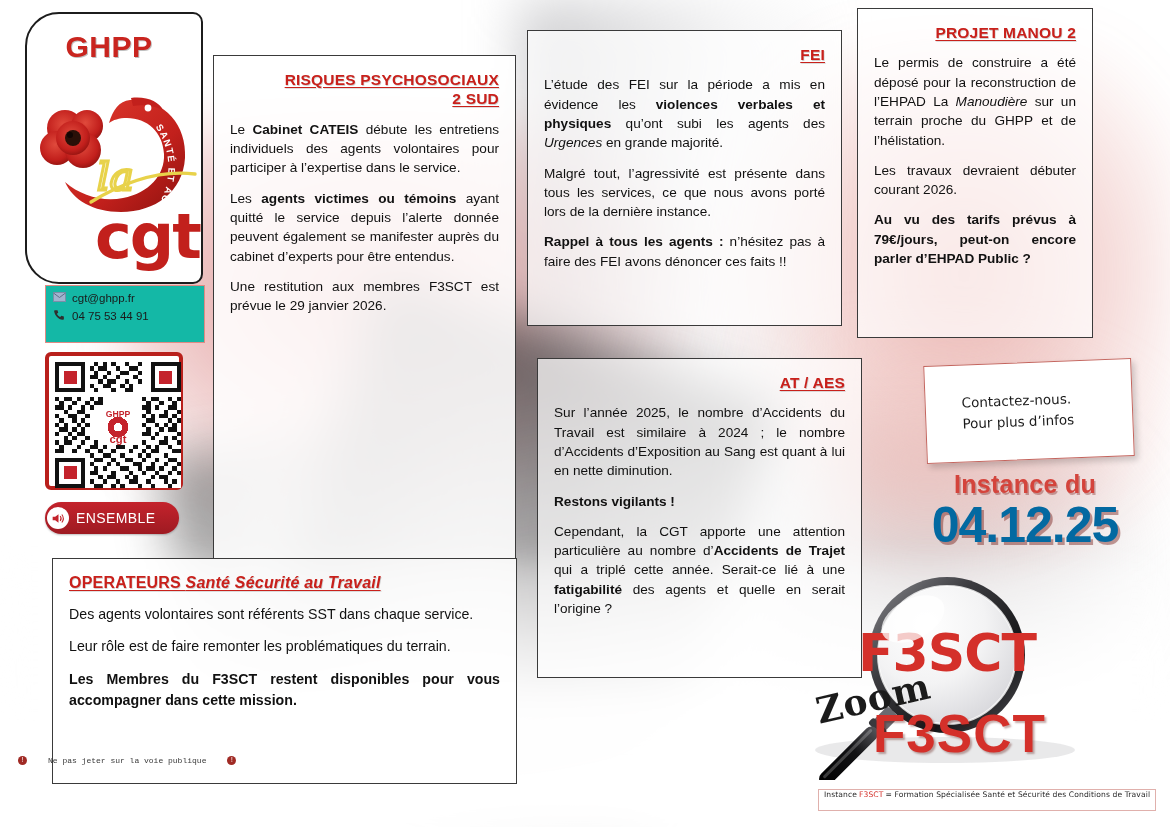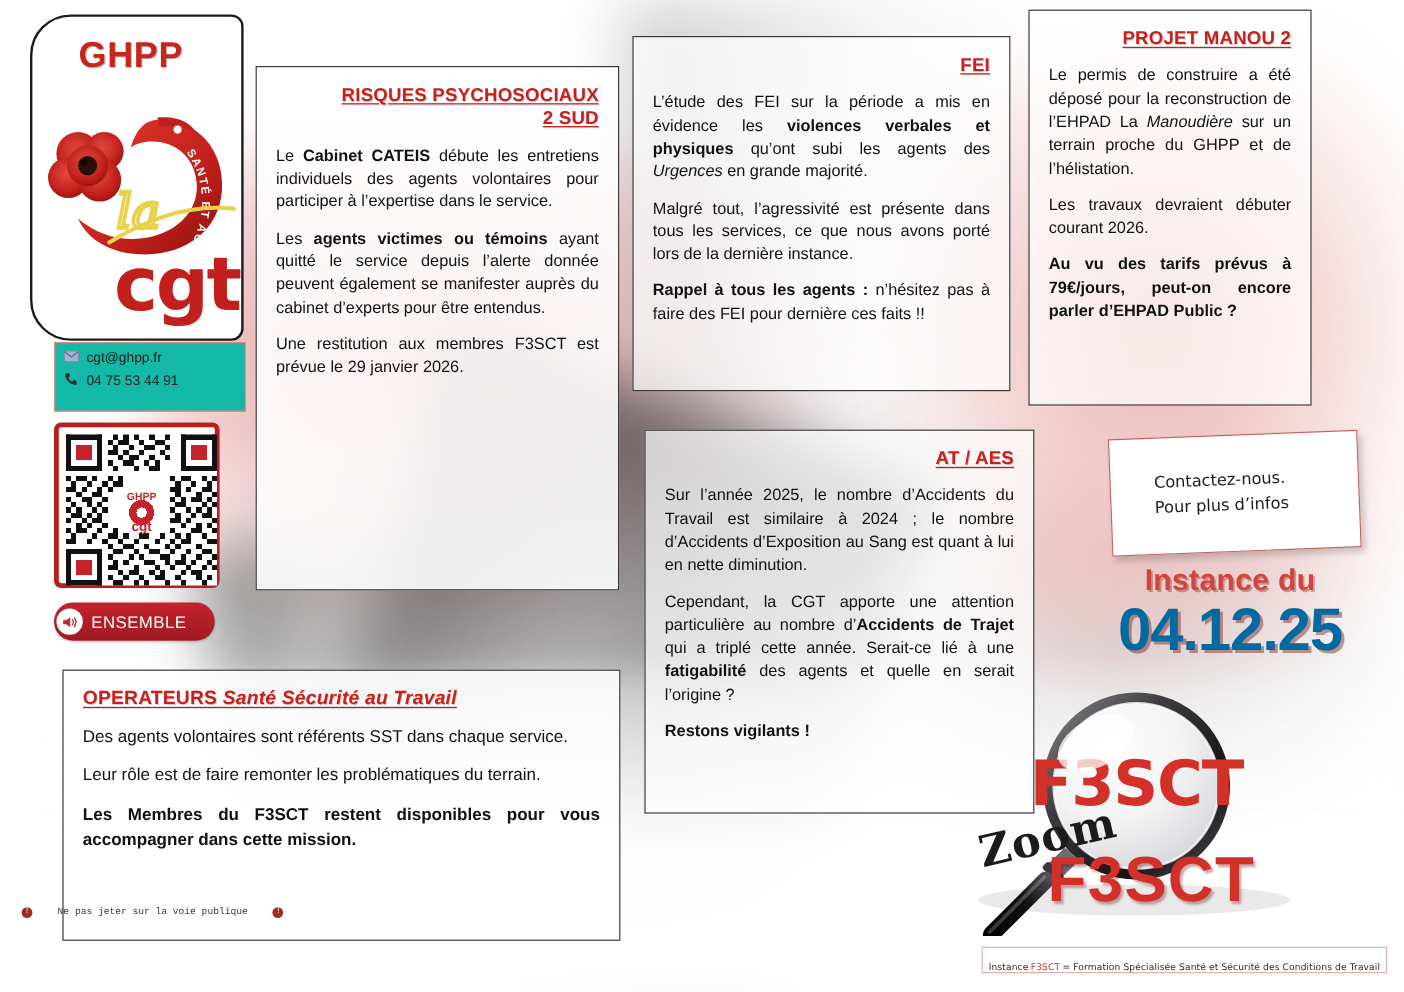--- a/index.html
+++ b/index.html
@@ -95,21 +95,21 @@
   }
   .box-title.left { text-align:left; }
   .box p {
     font-size:13.6px; line-height:1.42; color:#111;
     text-align: justify; margin-bottom: 11px;
   }
   .box p:last-child { margin-bottom:0; }
   .box b { font-weight:bold; }
   .box i { font-style: italic; }
 
-  #box-rps     { left:213px; top:55px;  width:303px; height:437px; }
+  #box-rps     { left:213px; top:55px;  width:303px; height:504px; }
   #box-ops     { left:52px;  top:558px; width:465px; height:226px; }
   #box-fei     { left:527px; top:30px;  width:315px; height:296px; }
   #box-at      { left:537px; top:358px; width:325px; height:320px; }
   #box-manou   { left:857px; top:8px;   width:236px; height:330px; }
 
   #box-ops .box-title { font-size:16px; }
   #box-ops p { font-size:14.2px; line-height:1.5; }
 
   
   #note-contact {
@@ -145,21 +145,21 @@
   .f3sct-big {
     position:absolute; left:78px; top:128px;
     font-size:53px; font-weight:bold; color:#d4302a;
     letter-spacing:1px;
     text-shadow: 2px 2px 2px rgba(90,14,10,.35);
   }
 
   #footer-legend {
     position:absolute; left:818px; top:789px; width:338px; height:22px;
     border:1px solid #e0b0ac; background:rgba(255,255,255,.9); z-index:6;
-    display:flex; align-items:flex-end; justify-content:center;
+    display:flex; align-items:flex-start; justify-content:center;
     font-size:7.6px; color:#2a2a2a; letter-spacing:.1px;
     font-family:"DejaVu Sans", sans-serif;
   }
   #footer-legend .hl { color:#d4302a; margin:0 2px; }
 
   #footer-note {
     position:absolute; left:18px; top:756px; z-index:6;
     display:flex; align-items:center; gap:21px;
     font-size:8px; color:#3a3a3a;font-family:Liberation Mono, monospace;
   }
@@ -491,30 +491,30 @@
       <p><span>Leur rôle est de faire remonter les problématiques du terrain.</span></p>
       <p><b>Les Membres du F3SCT restent disponibles pour vous accompagner dans cette mission.</b></p>
     </div>
 </div>
 
 <div class="box" id="box-fei">
   <div class="box-title">FEI</div>
   <div>
       <p><span>L’étude des FEI sur la période a mis en évidence les </span><b>violences verbales et physiques</b><span> qu’ont subi les agents des </span><i>Urgences</i><span> en grande majorité.</span></p>
       <p><span>Malgré tout, l’agressivité est présente dans tous les services, ce que nous avons porté lors de la dernière instance.</span></p>
-      <p><b>Rappel à tous les agents :</b><span> n’hésitez pas à faire des FEI pour dernière ces faits !!</span></p>
+      <p><b>Rappel à tous les agents :</b><span> n’hésitez pas à faire des FEI avons dénoncer ces faits !!</span></p>
     </div>
 </div>
 
 <div class="box" id="box-at">
   <div class="box-title">AT / AES</div>
   <div>
       <p><span>Sur l’année 2025, le nombre d’Accidents du Travail est similaire à 2024 ; le nombre d’Accidents d’Exposition au Sang est quant à lui en nette diminution.</span></p>
+      <p><b>Restons vigilants !</b></p>
       <p><span>Cependant, la CGT apporte une attention particulière au nombre d’</span><b>Accidents de Trajet</b><span> qui a triplé cette année. Serait-ce lié à une </span><b>fatigabilité</b><span> des agents et quelle en serait l’origine ?</span></p>
-      <p><b>Restons vigilants !</b></p>
     </div>
 </div>
 
 <div class="box" id="box-manou">
   <div class="box-title">PROJET MANOU 2</div>
   <div>
       <p><span>Le permis de construire a été déposé pour la reconstruction de l’EHPAD La </span><i>Manoudière</i><span> sur un terrain proche du GHPP et de l’hélistation.</span></p>
       <p><span>Les travaux devraient débuter courant 2026.</span></p>
       <p><b>Au vu des tarifs prévus à 79€/jours, peut-on encore parler d’EHPAD Public ?</b></p>
     </div>

